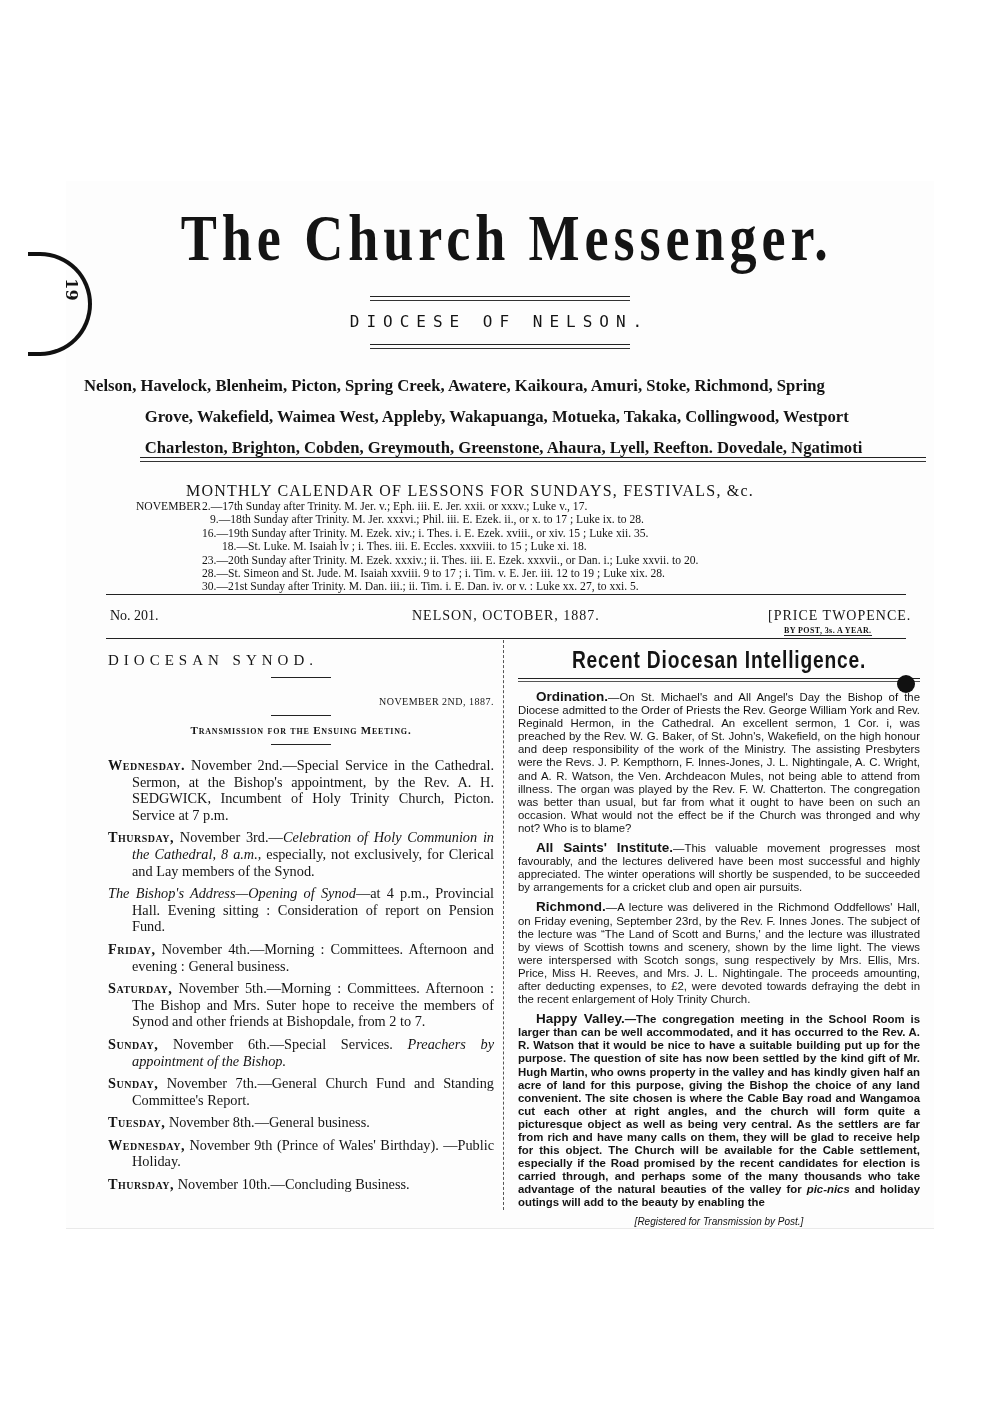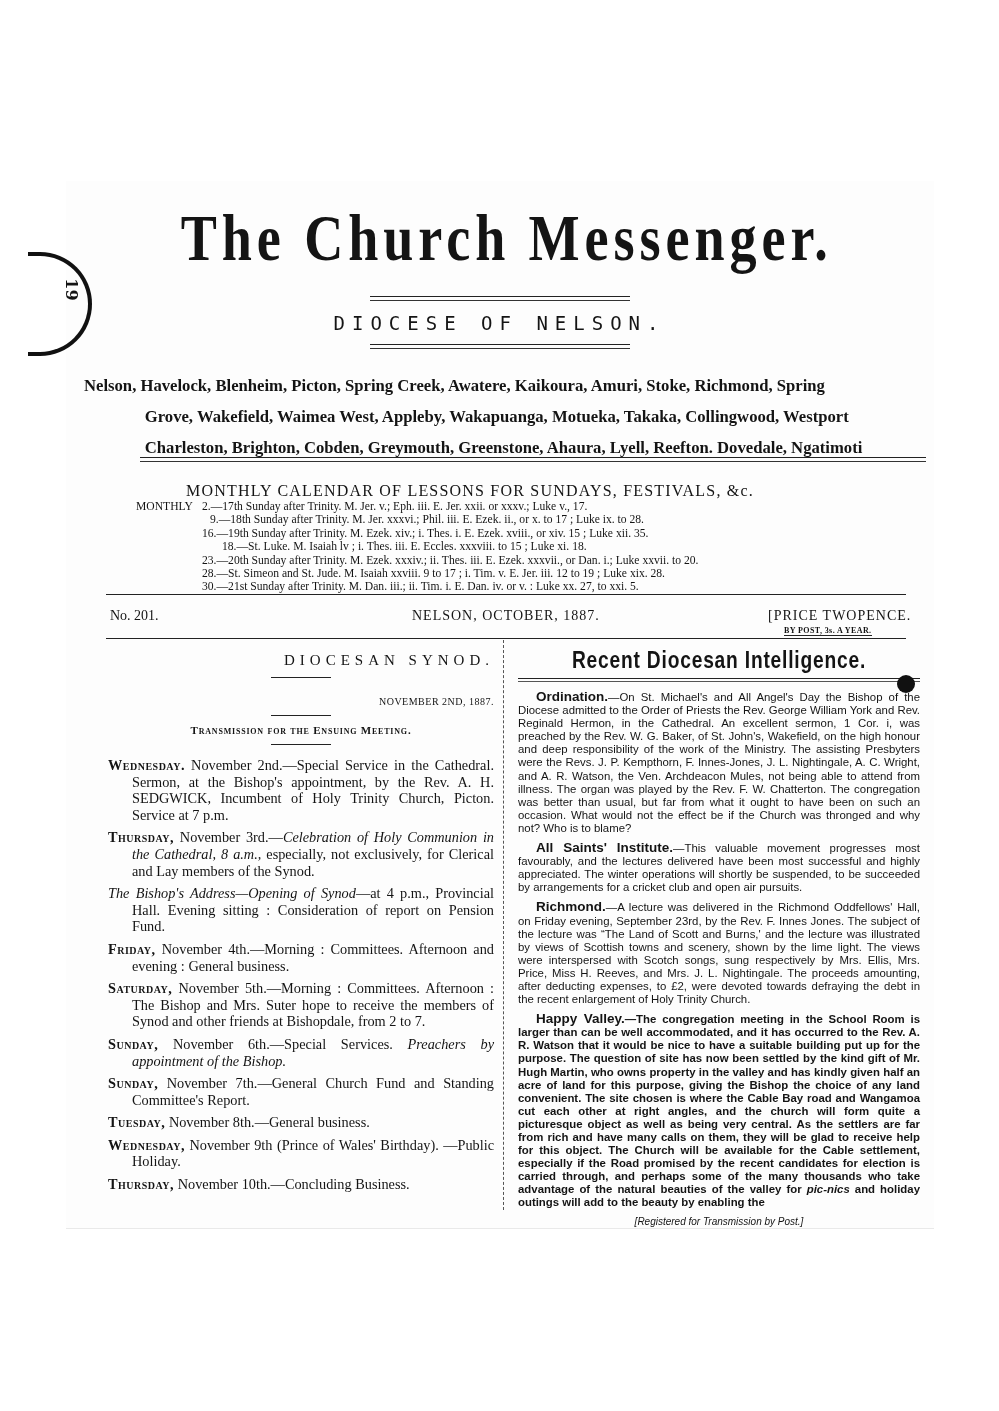--- a/index.html
+++ b/index.html
@@ -10,35 +10,35 @@
   .abs { position: absolute; }
   .masthead { left: 0; width: 999px; top: 198px; text-align: center;
               font-family: "Liberation Serif", serif; font-weight: bold; font-size: 66px;
               letter-spacing: 6px; line-height: 80px; transform: scaleX(0.82); transform-origin: 540px 0; }
   .stamp { left: 28px; top: 252px; width: 60px; height: 96px; border: 4px solid #111; border-left: none;
            border-radius: 0 60px 60px 0; }
   .stamp-text { left: 60px; top: 280px; font-size: 16px; font-weight: bold; transform: rotate(90deg); }
   .rule { position: absolute; height: 0; border-top: 1.5px solid #222; }
   .rule.thin { border-top: 1px solid #333; }
   .diocese { left: 0; width: 999px; top: 312px; text-align: center; font-family: "DejaVu Sans Mono", monospace;
-             font-size: 19px; letter-spacing: 7px; }
+             font-size: 16px; letter-spacing: 7px; }
   .places { left: 84px; width: 840px; top: 370px; font-family: "Liberation Serif", serif; font-size: 17px;
             font-weight: bold; line-height: 31px; transform: scaleX(0.98); transform-origin: 0 0; }
   .places div:nth-child(n+2) { padding-left: 62px; }
   .cal-title { left: 0; width: 850px; padding-left: 90px; box-sizing: border-box; top: 482px; text-align: center;
                font-family: "Liberation Serif", serif; font-size: 16px; letter-spacing: 1.2px; }
   .cal { left: 136px; top: 500px; width: 700px; font-family: "Liberation Serif", serif; font-size: 11.6px; line-height: 13.4px; }
   .cal .row { white-space: nowrap; }
   .cal .month { display: inline-block; width: 66px; }
   .masthead-line { font-family: "Liberation Serif", serif; font-size: 14px; top: 608px; }
   .byline { font-family: "Liberation Serif", serif; font-size: 8px; font-weight: bold; letter-spacing: 0.4px; }
   .colL { left: 108px; top: 650px; width: 386px; font-family: "Liberation Serif", serif; }
   .colR { left: 518px; top: 646px; width: 402px; font-family: Liberation Sans, sans-serif; }
   .vdiv { left: 503px; top: 640px; height: 570px; border-left: 1px dashed #555; width: 0; }
-  .synod-title { text-align: right; font-size: 15px; letter-spacing: 5px; margin-top: 2px; }
+  .synod-title { text-align: left; font-size: 15px; letter-spacing: 5px; margin-top: 2px; }
   .short-rule { width: 60px; margin: 8px auto; border-top: 1.5px solid #222; }
   .nov-date { text-align: right; font-size: 10px; letter-spacing: 0.5px; margin-top: 18px; }
   .arr-title { text-align: center; font-size: 11px; letter-spacing: 0.8px; font-variant: small-caps; font-weight: bold; }
   .entry { font-size: 14.3px; line-height: 16.6px; margin-bottom: 6px; text-align: justify; padding-left: 24px; text-indent: -24px; }
   .entry .day { font-variant: small-caps; font-weight: bold; letter-spacing: 0.5px; }
   .entry i { font-style: italic; }
   .rdi-title { text-align: center; font-size: 24px; font-weight: bold; letter-spacing: 1px; transform: scaleX(0.8); }
   .dbl-rule { border-top: 1.5px solid #222; margin-top: 4px; height: 2px; border-bottom: 1px solid #555; }
   .para { font-size: 11.4px; line-height: 13.1px; text-align: justify; text-indent: 18px; margin-bottom: 6px; }
   .para b.lead { font-size: 13.5px; }
@@ -64,21 +64,21 @@
 <div class="abs places">
   <div>Nelson, Havelock, Blenheim, Picton, Spring Creek, Awatere, Kaikoura, Amuri, Stoke, Richmond, Spring</div>
   <div>Grove, Wakefield, Waimea West, Appleby, Wakapuanga, Motueka, Takaka, Collingwood, Westport</div>
   <div>Charleston, Brighton, Cobden, Greymouth, Greenstone, Ahaura, Lyell, Reefton. Dovedale, Ngatimoti</div>
 </div>
 <div class="rule" style="left:140px; top:457px; width:786px;"></div>
 <div class="rule thin" style="left:140px; top:461px; width:786px;"></div>
 
 <div class="abs cal-title">MONTHLY CALENDAR OF LESSONS FOR SUNDAYS, FESTIVALS, &amp;c.</div>
 <div class="abs cal">
-  <div class="row"><span class="month">MONTHLY</span><span>2.—17th Sunday after Trinity.  M. Jer. v.; Eph. iii.  E. Jer. xxii. or xxxv.; Luke v., 17.</span></div>
+  <div class="row"><span class="month">NOVEMBER</span><span>2.—17th Sunday after Trinity.  M. Jer. v.; Eph. iii.  E. Jer. xxii. or xxxv.; Luke v., 17.</span></div>
   <div class="row" style="padding-left:74px">9.—18th Sunday after Trinity.  M. Jer. xxxvi.; Phil. iii.  E. Ezek. ii., or x. to 17 ; Luke ix. to 28.</div>
   <div class="row" style="padding-left:66px">16.—19th Sunday after Trinity.  M. Ezek. xiv.; i. Thes. i.  E. Ezek. xviii., or xiv. 15 ; Luke xii. 35.</div>
   <div class="row" style="padding-left:86px">18.—St. Luke.  M. Isaiah lv ; i. Thes. iii.  E. Eccles. xxxviii. to 15 ; Luke xi. 18.</div>
   <div class="row" style="padding-left:66px">23.—20th Sunday after Trinity.  M. Ezek. xxxiv.; ii. Thes. iii.  E. Ezek. xxxvii., or Dan. i.; Luke xxvii. to 20.</div>
   <div class="row" style="padding-left:66px">28.—St. Simeon and St. Jude.  M. Isaiah xxviii. 9 to 17 ; i. Tim. v.  E. Jer. iii. 12 to 19 ; Luke xix. 28.</div>
   <div class="row" style="padding-left:66px">30.—21st Sunday after Trinity.  M. Dan. iii.; ii. Tim. i.  E. Dan. iv. or v. : Luke xx. 27, to xxi. 5.</div>
 </div>
 <div class="rule" style="left:106px; top:594px; width:800px;"></div>
 
 <div class="abs masthead-line" style="left:110px;">No. 201.</div>

